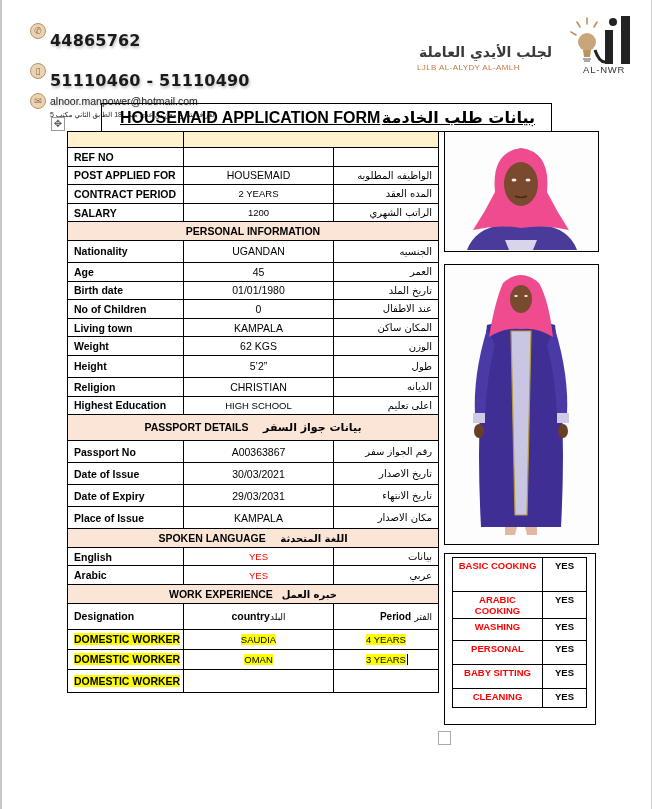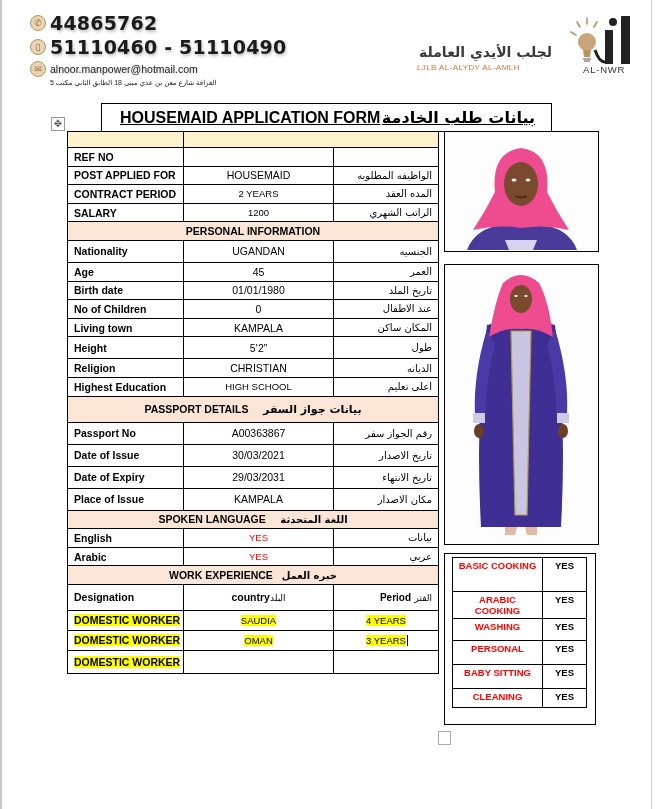--- a/index.html
+++ b/index.html
@@ -5,21 +5,21 @@
   * { box-sizing: border-box; margin: 0; padding: 0; }
   html, body { width: 656px; height: 809px; background: #ffffff; overflow: hidden; }
   body { position: relative; font-family: "Liberation Sans", "DejaVu Sans", sans-serif; color: #000; }
   .page-edge-left { position: absolute; left: 0; top: 0; width: 2px; height: 809px; background: #c8c8c8; }
   .page-edge-right { position: absolute; right: 4px; top: 0; width: 1px; height: 809px; background: #d0d0d0; }
 
   
   .contact { position: absolute; left: 30px; top: 12px; }
   .contact-row { display: flex; align-items: center; margin-bottom: 2px; }
   .c-icon { width: 16px; height: 16px; border-radius: 50%; background: #e9d3b4; border: 1.5px solid #b9945d; display: inline-flex; align-items: center; justify-content: center; font-size: 9px; color: #8a6a3a; margin-right: 4px; flex-shrink: 0; }
-  .phone-big { font-size: 19px; font-weight: bold; letter-spacing: 0.2px; color: #1b1b1b; text-shadow: 1px 2px 3px rgba(0,0,0,0.25); font-family: "DejaVu Sans", sans-serif; }
+  .phone-big { font-size: 16px; font-weight: bold; letter-spacing: 0.2px; color: #1b1b1b; text-shadow: 1px 2px 3px rgba(0,0,0,0.25); font-family: "DejaVu Sans", sans-serif; margin-top: 19px; }
   .email { font-size: 10.5px; color: #222; text-shadow: 1px 1px 2px rgba(0,0,0,0.2); }
   .address { font-size: 7px; color: #222; margin-left: 20px; direction: rtl; text-align: left; }
 
   
   .logo { position: absolute; left: 415px; top: 12px; width: 230px; height: 65px; }
   .logo-ar { position: absolute; left: 4px; top: 32px; font-size: 14px; font-weight: bold; color: #3a3a3a; direction: rtl; font-family: "DejaVu Sans", sans-serif; }
   .logo-en { position: absolute; left: 2px; top: 51px; font-size: 8px; color: #c87941; letter-spacing: 0.4px; }
   .logo-mark { position: absolute; left: 150px; top: 0; width: 80px; height: 62px; }
   .logo-nwr { position: absolute; left: 168px; top: 52px; font-size: 9.5px; color: #333; letter-spacing: 0.8px; }
 
@@ -161,20 +161,25 @@
   <tr>
     <td class="lbl">No of Children</td>
     <td class="val">0</td>
     <td class="ar">عند الاطفال</td>
   </tr>
   <tr>
     <td class="lbl">Living town</td>
     <td class="val">KAMPALA</td>
     <td class="ar">المكان ساكن</td>
   </tr>
+  <tr>
+    <td class="lbl">Weight</td>
+    <td class="val">62 KGS</td>
+    <td class="ar">الوزن</td>
+  </tr>
   <tr class="tall">
     <td class="lbl">Height</td>
     <td class="val">5’2”</td>
     <td class="ar">طول</td>
   </tr>
   <tr>
     <td class="lbl">Religion</td>
     <td class="val">CHRISTIAN</td>
     <td class="ar">الديانه</td>
   </tr>

